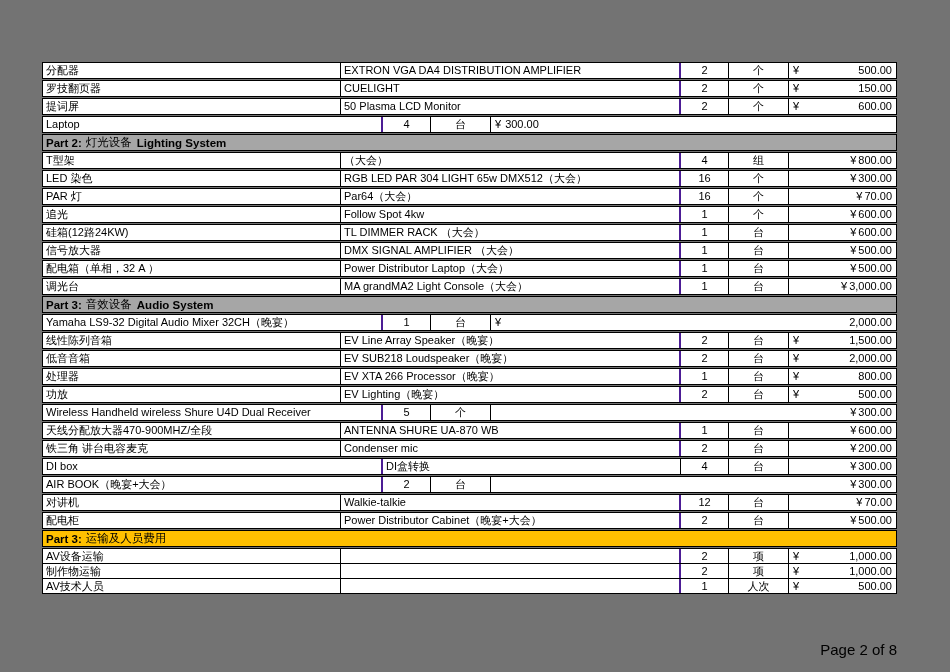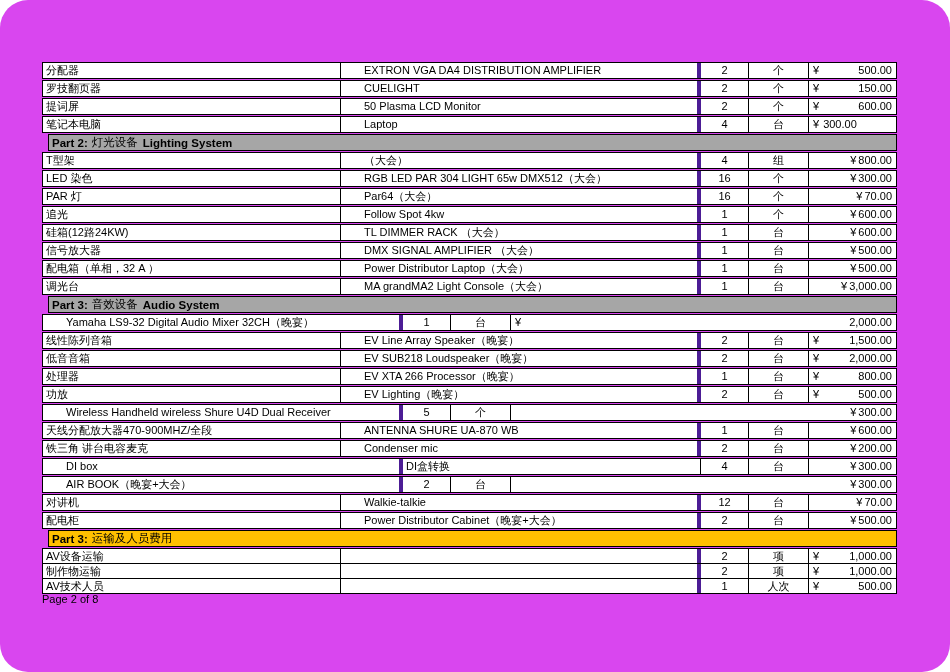--- a/index.html
+++ b/index.html
@@ -9,22 +9,21 @@
     width: 950px;
     height: 672px;
     font-family: "Liberation Sans", "DejaVu Sans", sans-serif;
     color: #000000;
     overflow: hidden;
   }
   .page {
     position: relative;
     width: 950px;
     height: 672px;
-    background: #d946ef;
-    border-radius: 28px;
+    background: #737373;
   }
   .sheet {
     position: absolute;
     left: 42px;
     top: 62px;
     width: 855px;
   }
   .row {
     box-sizing: border-box;
     display: flex;
@@ -50,23 +49,22 @@
     align-items: center;
     overflow: hidden;
   }
   .c-item {
     width: 298px;
     border-right: 1px solid #000000;
     padding-left: 3px;
   }
   .c-desc {
     width: 340px;
-    border-right: 4px solid #4c1d95;
+    border-right: 2px solid #4c1d95;
     padding-left: 3px;
-    margin-left: 20px;
   }
   .c-qty {
     width: 48px;
     border-right: 1px solid #000000;
     justify-content: center;
   }
   .c-unit {
     width: 60px;
     border-right: 1px solid #000000;
     justify-content: center;
@@ -83,32 +81,31 @@
   .header-row {
     box-sizing: border-box;
     display: flex;
     align-items: center;
     border: 1px solid #000000;
     height: 17px;
     margin-bottom: 1px;
     font-size: 11.5px;
     padding-left: 3px;
     white-space: nowrap;
-    margin-left: 6px;
   }
   .hdr-prefix { font-weight: bold; }
   .hdr-cn { font-weight: normal; margin-left: 4px; }
   .hdr-en { font-weight: bold; margin-left: 5px; }
   .footer {
     position: absolute;
     left: 42px;
-    top: 593px;
+    top: 641px;
     width: 855px;
-    text-align: left;
-    font-size: 11px;
+    text-align: right;
+    font-size: 15px;
   }
 </style>
 </head>
 <body>
 
 <div class="page">
   <div class="sheet" id="sheet">
       <div class="section">
         <div class="row">
           <div class="cell c-item">分配器</div>
@@ -134,21 +131,20 @@
           <div class="cell c-item">提词屏</div>
           <div class="cell c-desc">50 Plasma LCD Monitor</div>
           <div class="cell c-qty">2</div>
           <div class="cell c-unit">个</div>
           <div class="cell c-price fmt-split">
             <span class="cur">¥</span>
             <span class="amt">600.00</span>
           </div>
         </div>
         <div class="row">
-          <div class="cell c-item">笔记本电脑</div>
           <div class="cell c-desc">Laptop</div>
           <div class="cell c-qty">4</div>
           <div class="cell c-unit">台</div>
           <div class="cell c-price fmt-left">
             <span class="cur">¥</span>
             <span class="amt">300.00</span>
           </div>
         </div>
       </div>
       <div class="header-row" style="background: rgb(166, 166, 166);">

